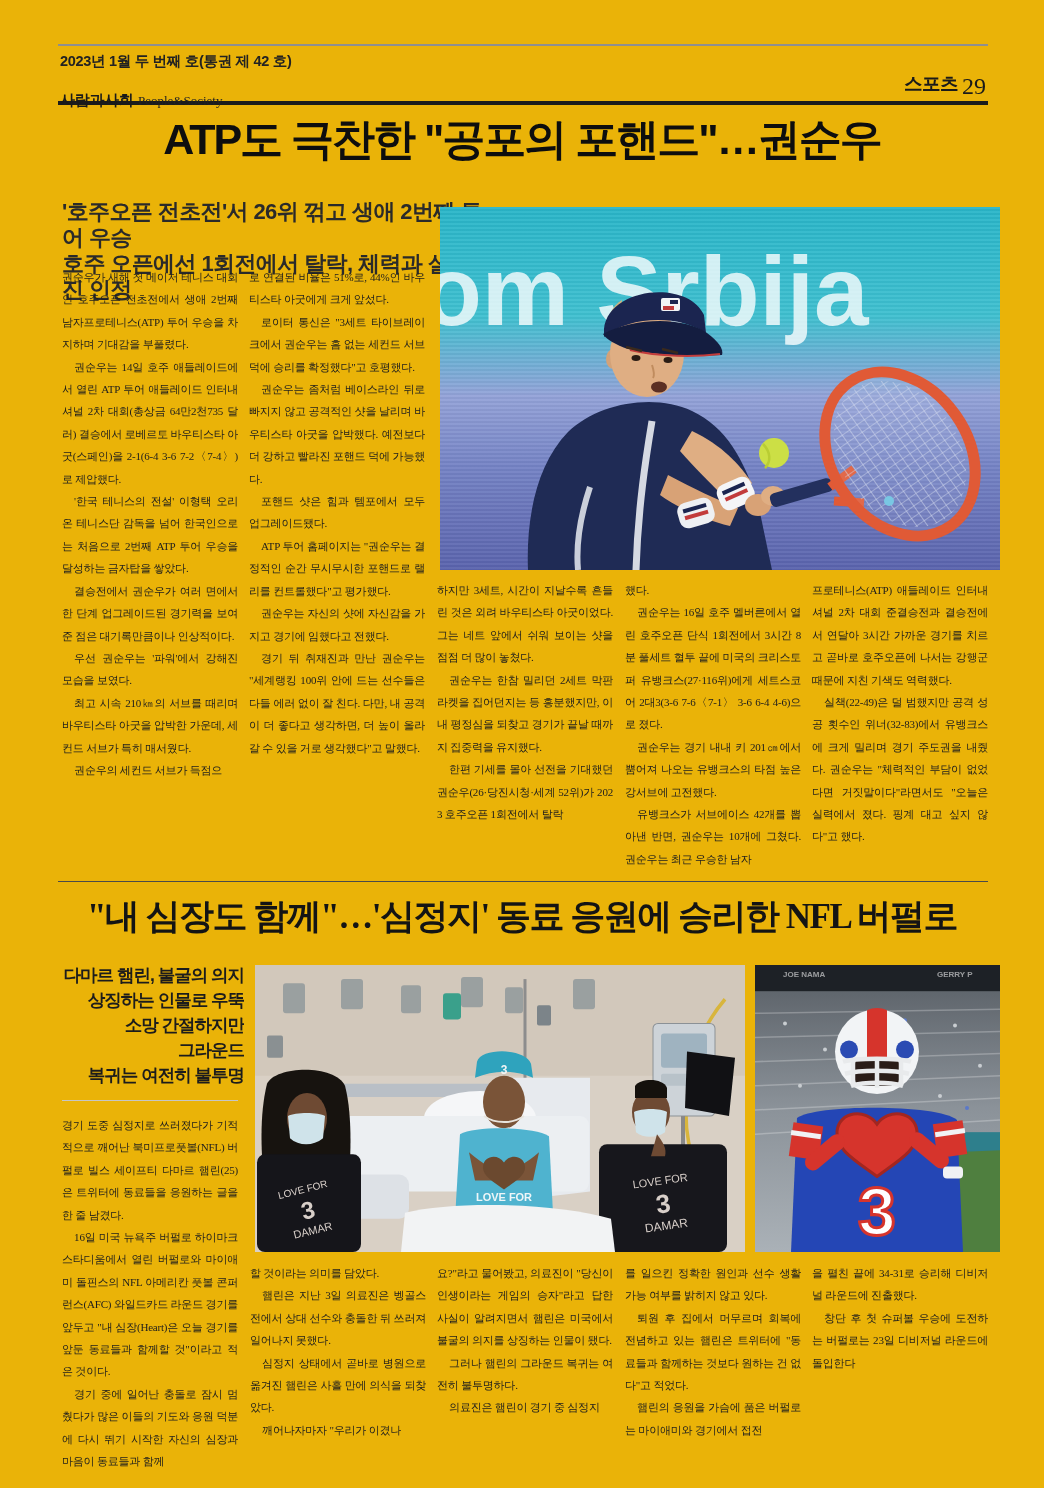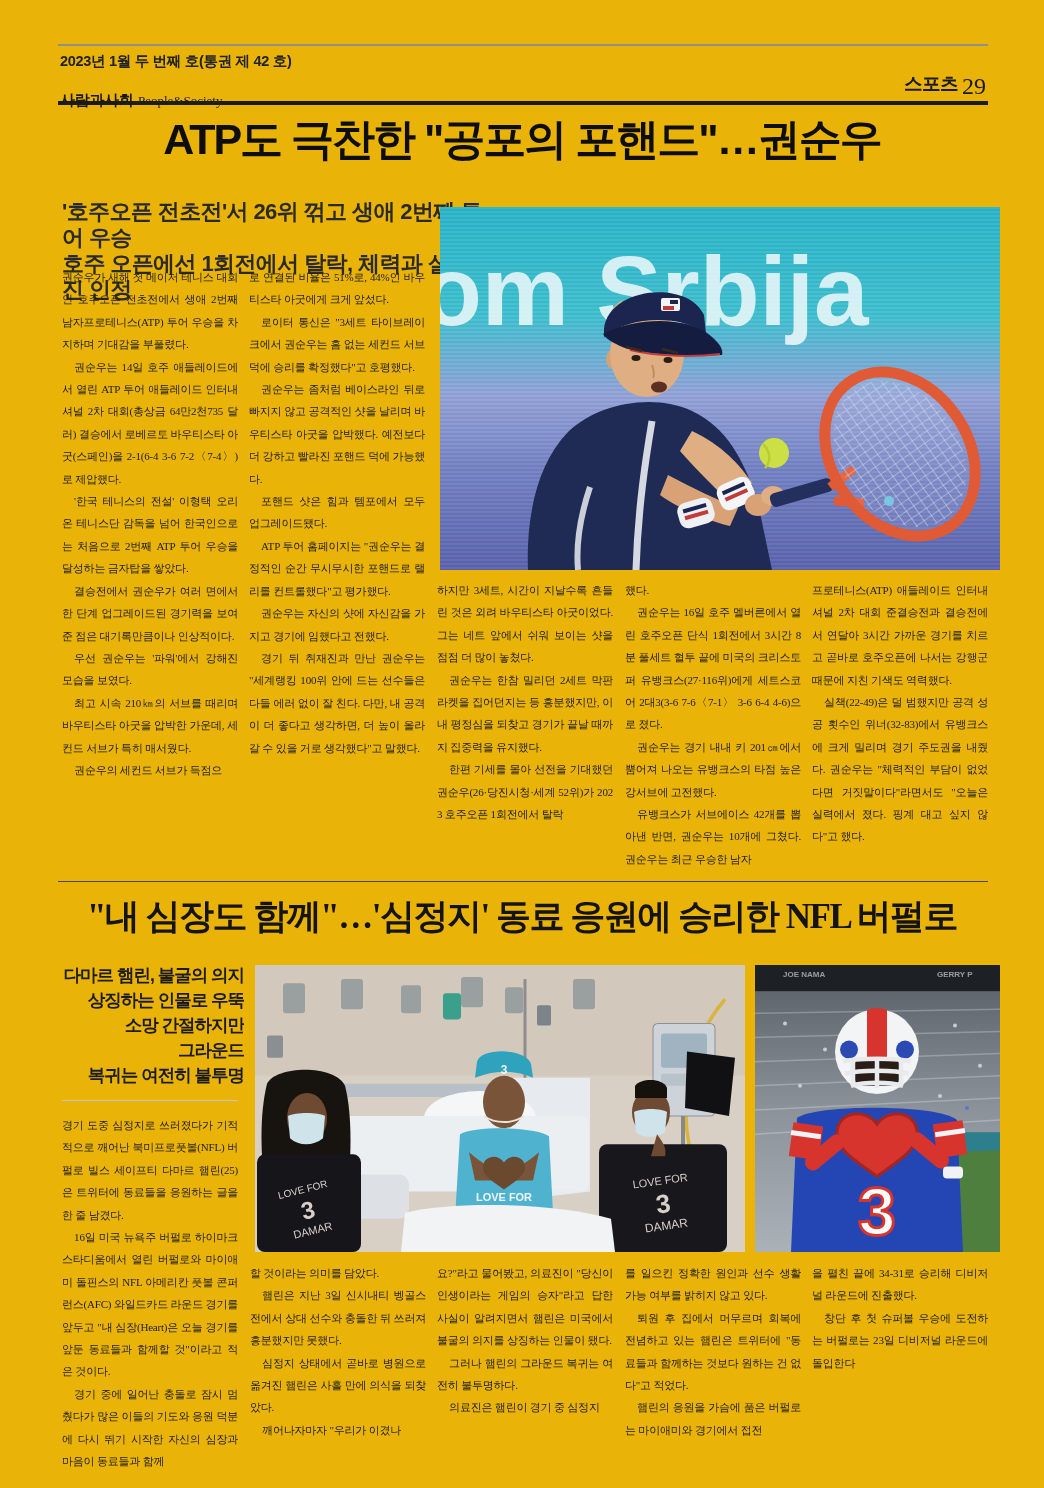--- a/index.html
+++ b/index.html
@@ -343,21 +343,21 @@
           <path d="M122,158 c-11,-16 -38,-13 -40,7 c-2,18 18,29 40,45 c22,-16 42,-27 40,-45 c-2,-20 -29,-23 -40,-7 z" fill="#d6342c" stroke="#a32620" stroke-width="3"></path>
           <path d="M58,196 L82,176 M186,194 L162,174" stroke="#d6342c" stroke-width="16" stroke-linecap="round"></path>
           <rect x="188" y="200" width="20" height="12" rx="4" fill="#f0f2f4"></rect>
           <text x="122" y="268" font-size="68" font-weight="bold" fill="#ffffff" stroke="#d6342c" stroke-width="3" text-anchor="middle" font-family="Liberation Sans, DejaVu Sans, sans-serif">3</text>
         </g>
       </svg>
     </figure>
 
     <div class="textcol a2c2">
         <p>할 것이라는 의미를 담았다.</p>
-        <p>햄린은 지난 3일 신시내티 벵골스전에서 상대 선수와 충돌한 뒤 쓰러져 흥분했지만 못했다.</p>
+        <p>햄린은 지난 3일 의료진은 벵골스전에서 상대 선수와 충돌한 뒤 쓰러져 일어나지 못했다.</p>
         <p>심정지 상태에서 곧바로 병원으로 옮겨진 햄린은 사흘 만에 의식을 되찾았다.</p>
         <p>깨어나자마자 "우리가 이겼나</p>
       </div>
     <div class="textcol a2c3">
         <p>요?"라고 물어봤고, 의료진이 "당신이 인생이라는 게임의 승자"라고 답한 사실이 알려지면서 햄린은 미국에서 불굴의 의지를 상징하는 인물이 됐다.</p>
         <p>그러나 햄린의 그라운드 복귀는 여전히 불투명하다.</p>
         <p>의료진은 햄린이 경기 중 심정지</p>
       </div>
     <div class="textcol a2c4">
         <p>를 일으킨 정확한 원인과 선수 생활 가능 여부를 밝히지 않고 있다.</p>

